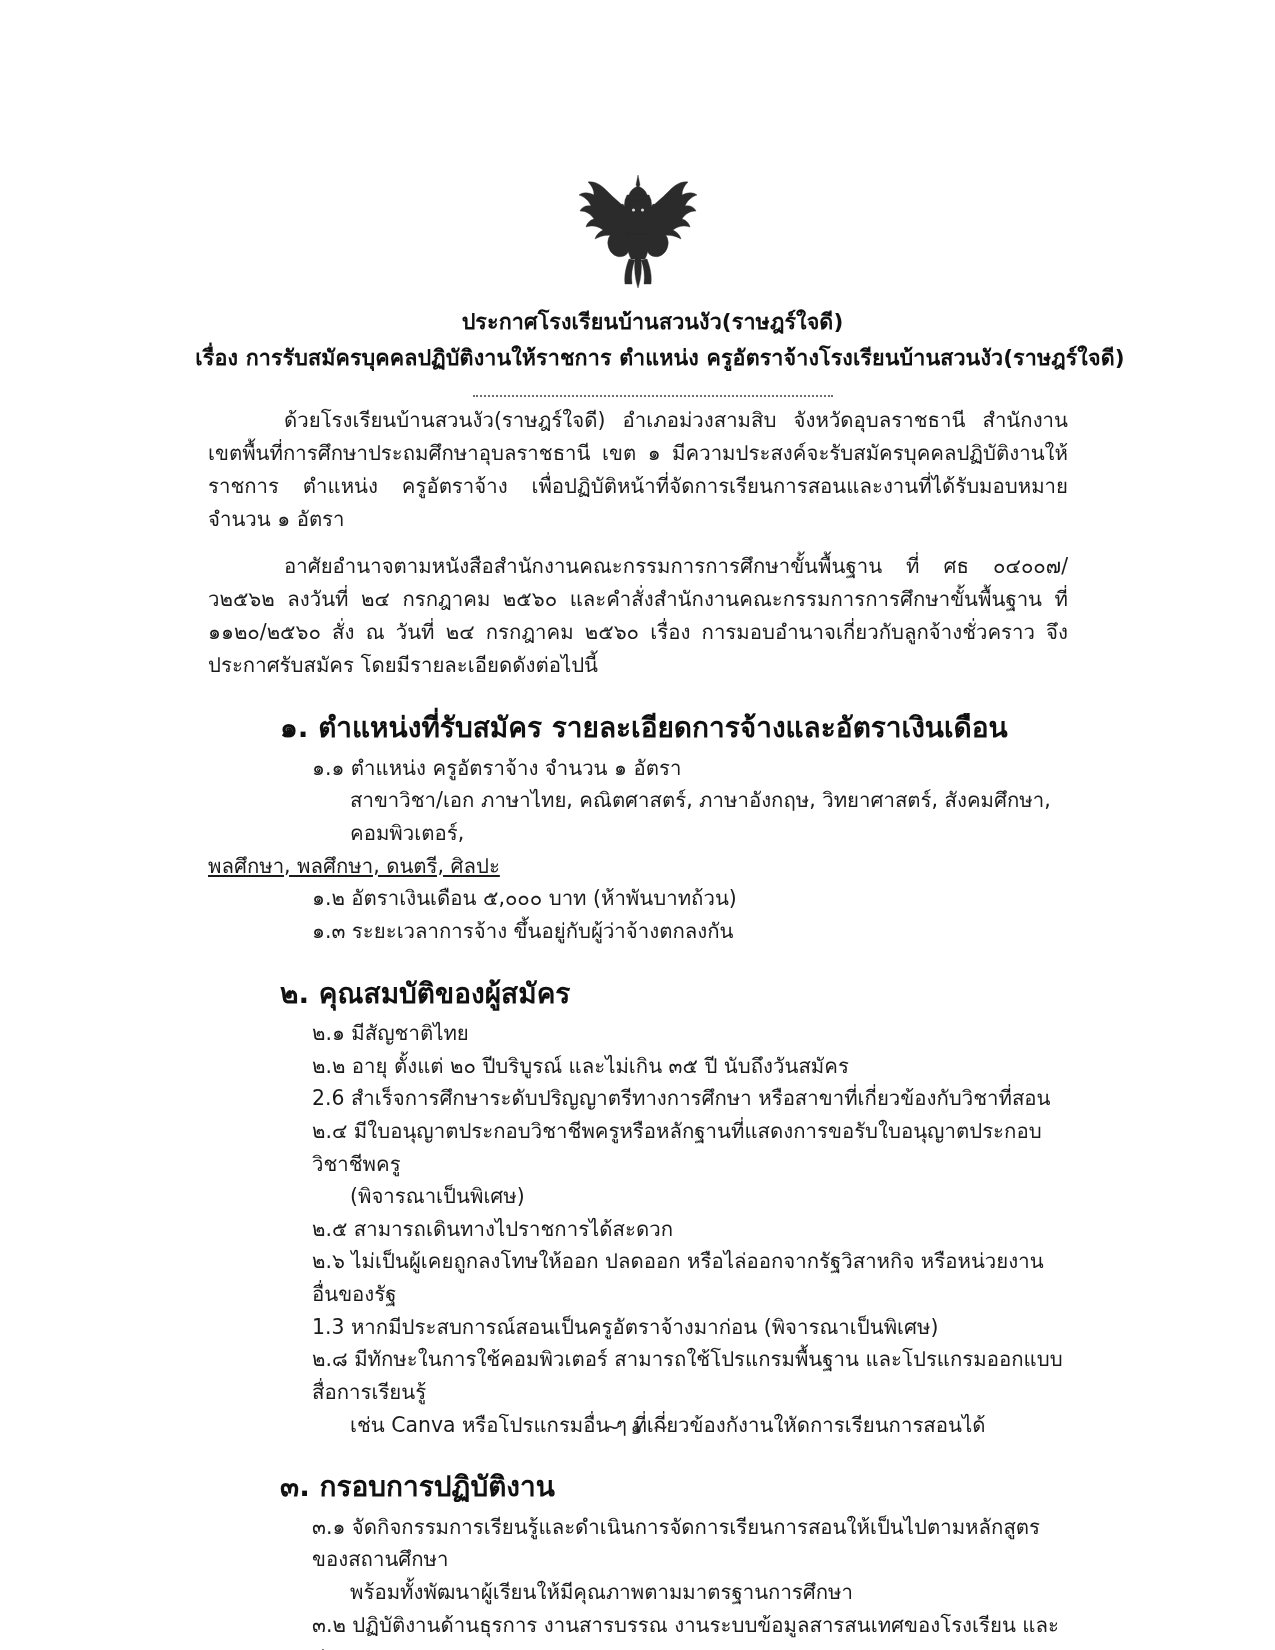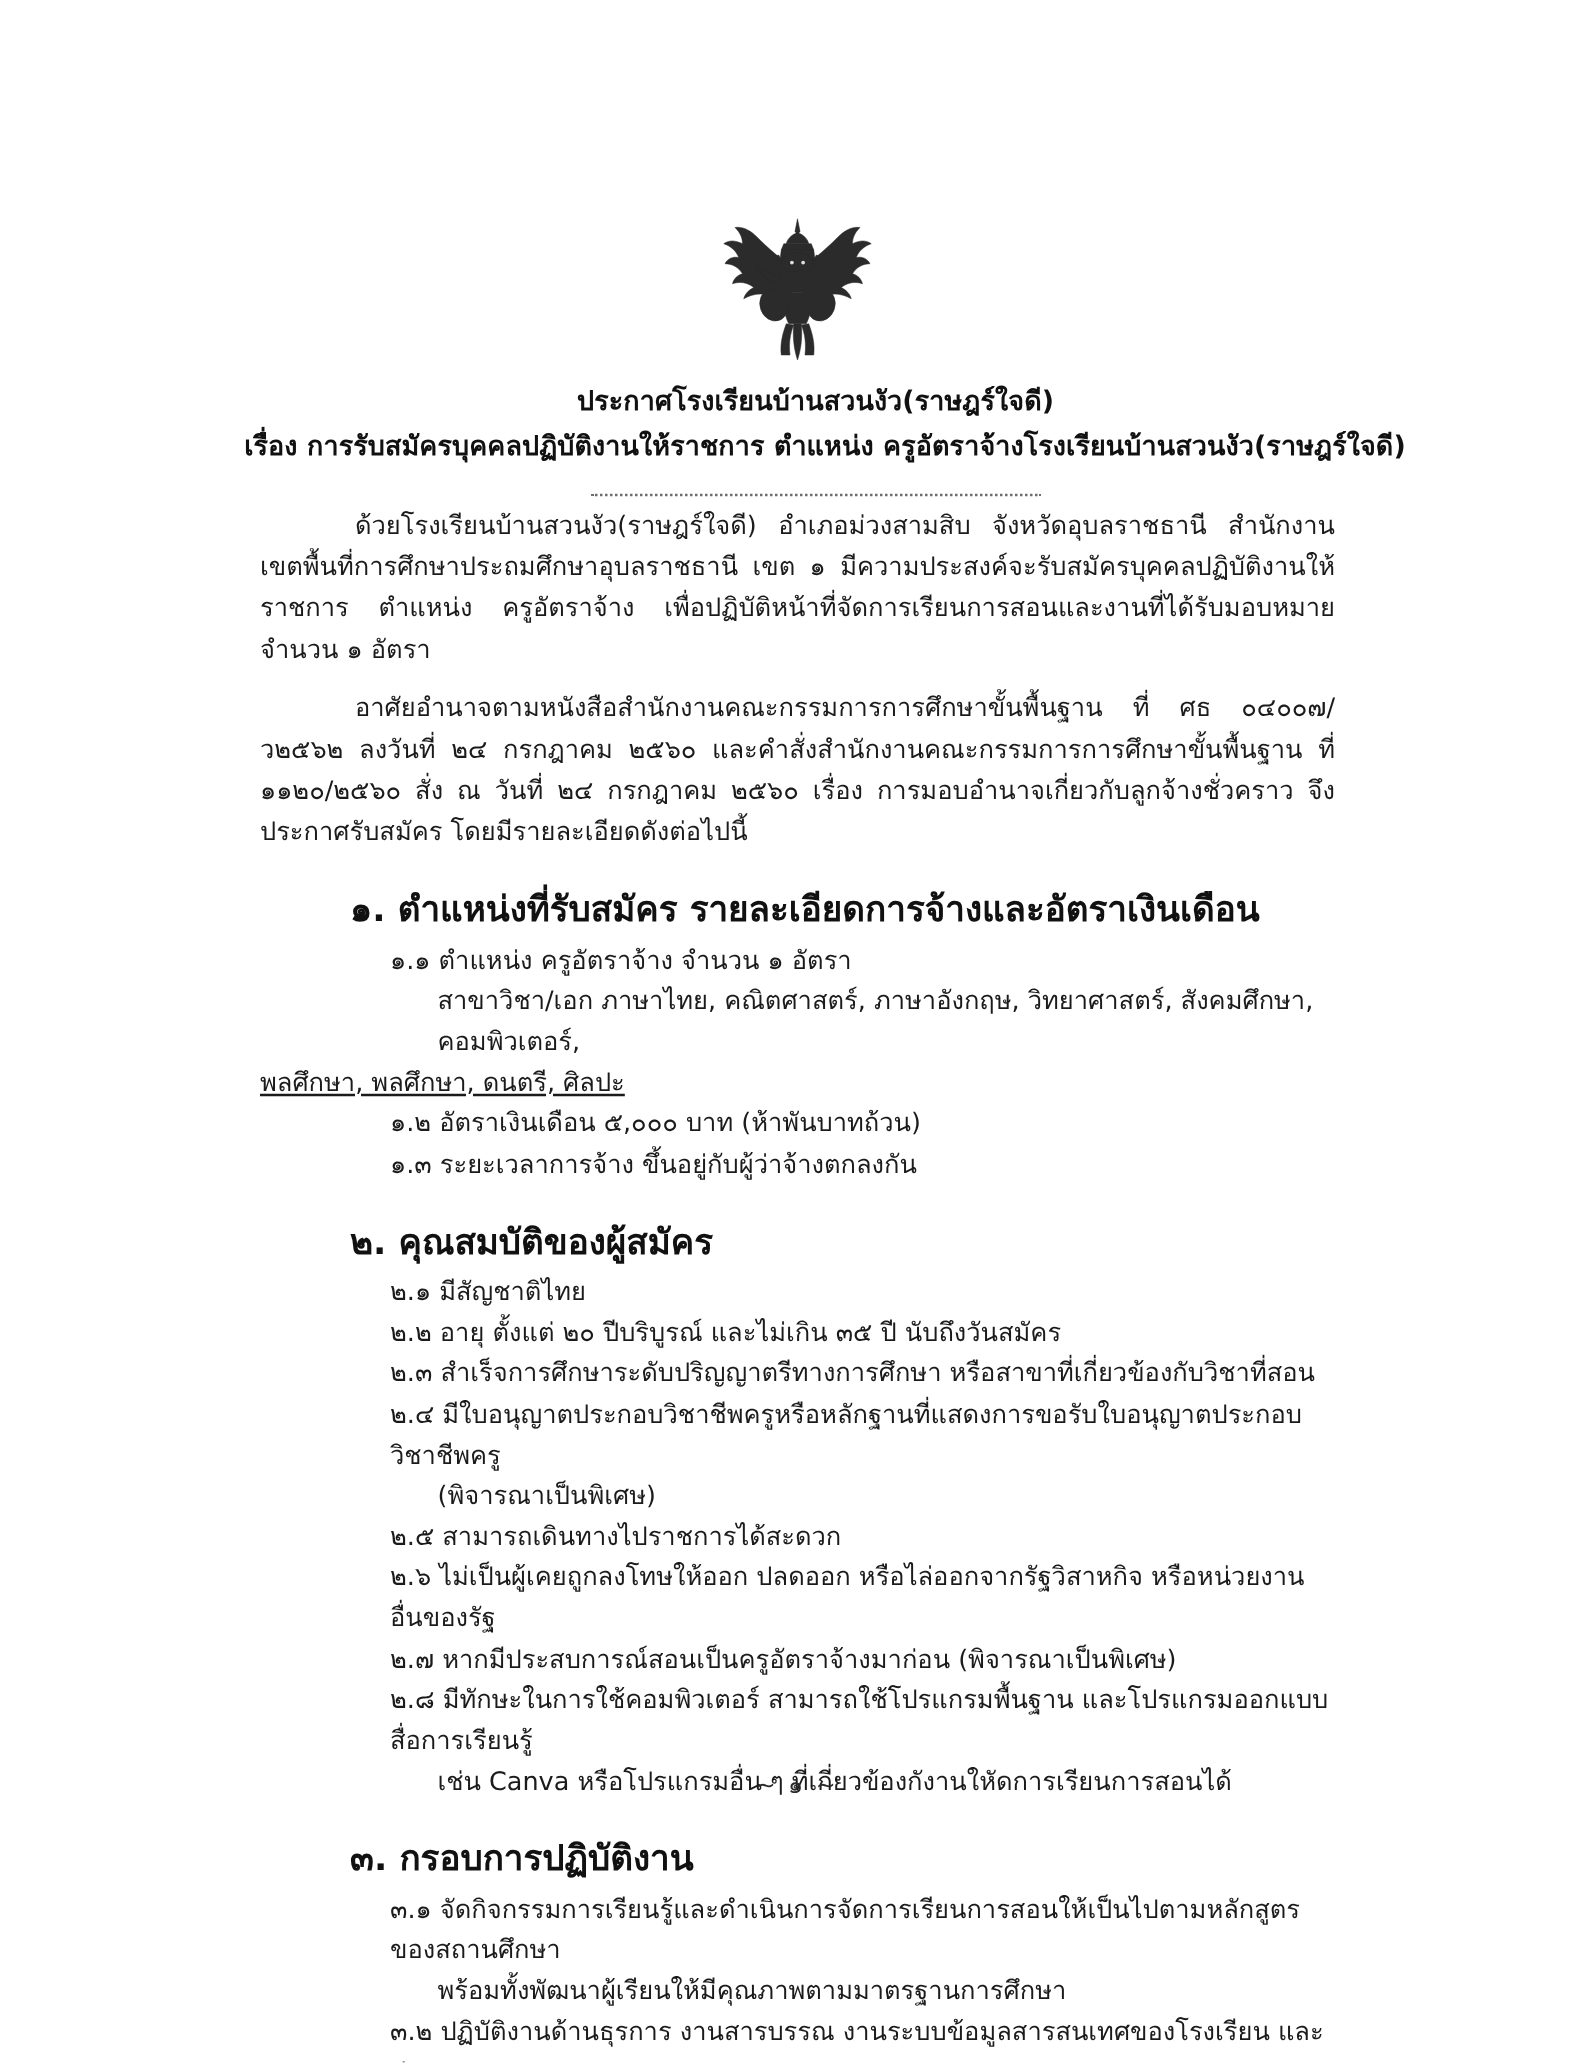--- a/index.html
+++ b/index.html
@@ -210,34 +210,34 @@
     <div class="section">
       <div class="section-heading">๒. คุณสมบัติของผู้สมัคร</div>
       <ul class="items">
         <li class="item">
           <span>๒.๑ มีสัญชาติไทย</span>
         </li>
         <li class="item">
           <span>๒.๒ อายุ ตั้งแต่ ๒๐ ปีบริบูรณ์ และไม่เกิน ๓๕ ปี นับถึงวันสมัคร</span>
         </li>
         <li class="item">
-          <span>๒.๓ สำเร็จการศึกษาระดับปริญญาตรีทางการศึกษา หรือสาขาที่เกี่ยวข้องกับวิชาที่สอน</span>
+          <span>2.6 สำเร็จการศึกษาระดับปริญญาตรีทางการศึกษา หรือสาขาที่เกี่ยวข้องกับวิชาที่สอน</span>
         </li>
         <li class="item">
           <span>๒.๔ มีใบอนุญาตประกอบวิชาชีพครูหรือหลักฐานที่แสดงการขอรับใบอนุญาตประกอบวิชาชีพครู</span>
           <span class="cont">(พิจารณาเป็นพิเศษ)</span>
         </li>
         <li class="item">
           <span>๒.๕ สามารถเดินทางไปราชการได้สะดวก</span>
         </li>
         <li class="item">
           <span>๒.๖ ไม่เป็นผู้เคยถูกลงโทษให้ออก ปลดออก หรือไล่ออกจากรัฐวิสาหกิจ หรือหน่วยงานอื่นของรัฐ</span>
         </li>
         <li class="item">
-          <span>๒.๗ หากมีประสบการณ์สอนเป็นครูอัตราจ้างมาก่อน (พิจารณาเป็นพิเศษ)</span>
+          <span>1.3 หากมีประสบการณ์สอนเป็นครูอัตราจ้างมาก่อน (พิจารณาเป็นพิเศษ)</span>
         </li>
         <li class="item">
           <span>๒.๘ มีทักษะในการใช้คอมพิวเตอร์ สามารถใช้โปรแกรมพื้นฐาน และโปรแกรมออกแบบสื่อการเรียนรู้</span>
           <span class="cont">เช่น Canva หรือโปรแกรมอื่น ๆ ที่เกี่ยวข้องกังานใหัดการเรียนการสอนได้</span>
         </li>
       </ul>
     </div>
 
     <div class="section">
       <div class="section-heading">๓. กรอบการปฏิบัติงาน</div>

